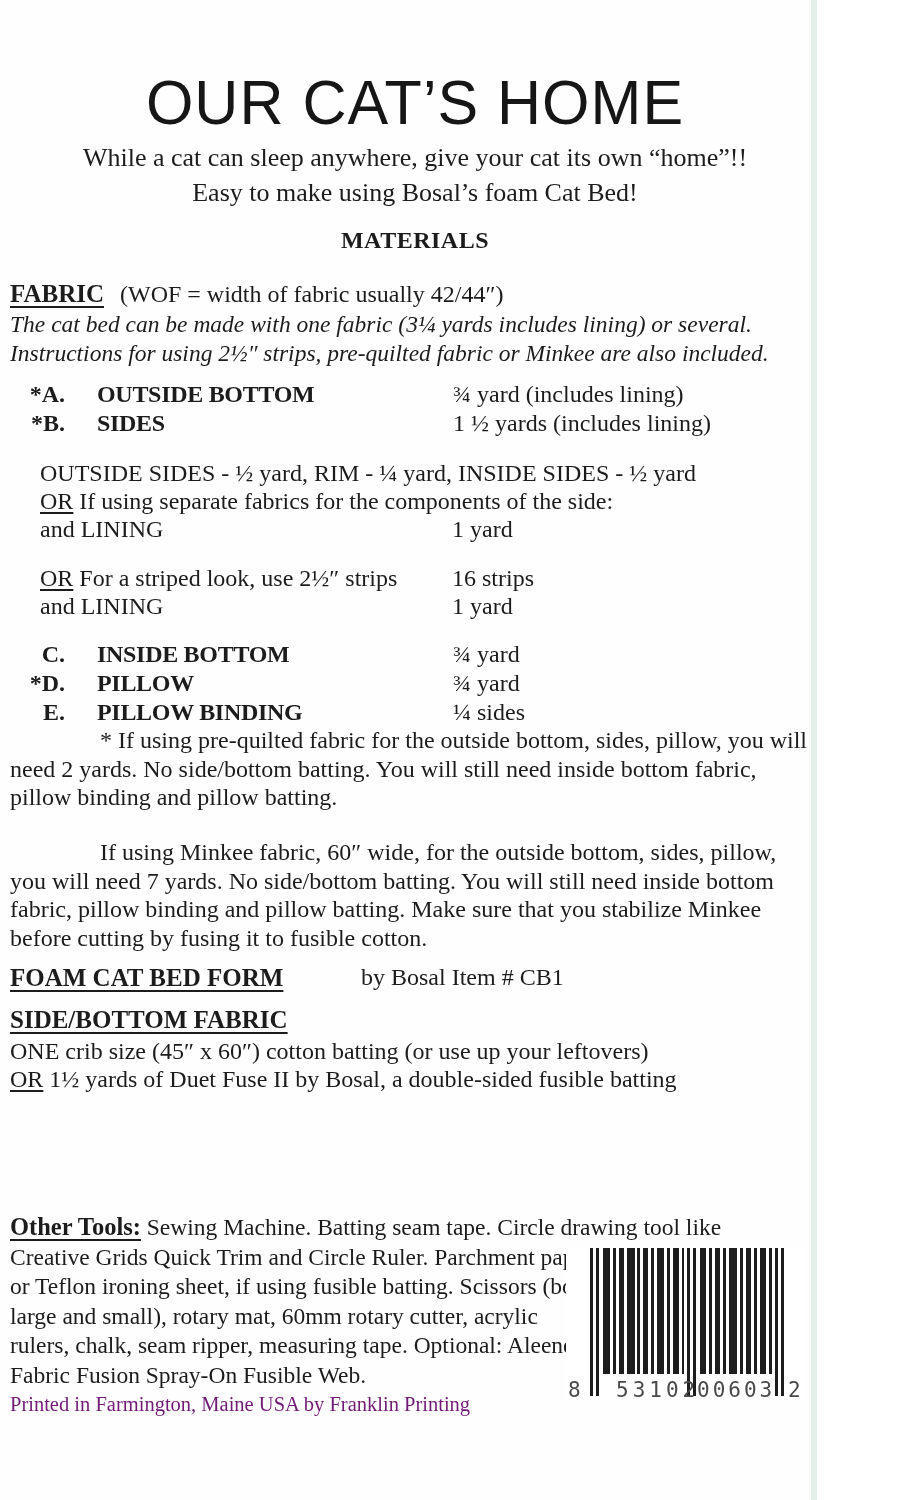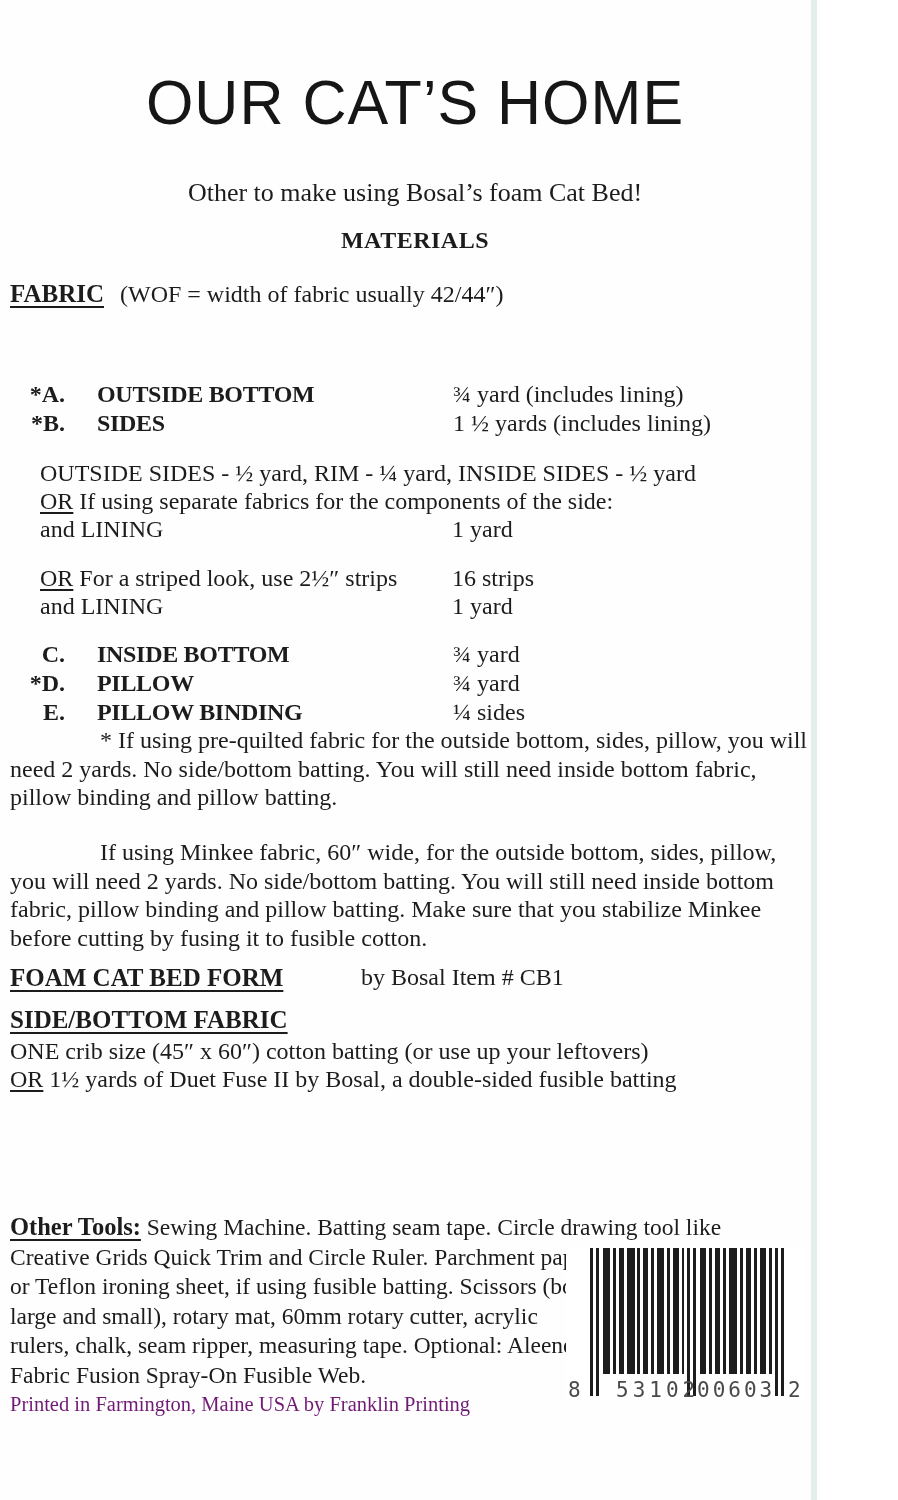--- a/index.html
+++ b/index.html
@@ -83,25 +83,30 @@
   .bd-right{left:222px;}
 
   .footer{top:1393px;font-size:20.5px;color:#701a75;}
 </style>
 </head>
 <body>
 
 <div class="page">
 
   <div class="sec doc-title centered">OUR CAT’S HOME</div>
-  <div class="sec subtitle2 centered">Other to make using Bosal’s foam Cat Bed!</div>
+  <div class="sec subtitle1 centered">While a cat can sleep anywhere, give your cat its own “home”!!</div>
+  <div class="sec subtitle2 centered">Easy to make using Bosal’s foam Cat Bed!</div>
   <div class="sec materials centered">MATERIALS</div>
 
   <div class="sec fabric-head">
     <span class="bhead">FABRIC</span><span class="note">(WOF = width of fabric usually 42/44″)</span>
+  </div>
+  <div class="sec fabric-intro">
+    <div>The cat bed can be made with one fabric (3¼ yards includes lining) or several.</div>
+    <div>Instructions for using 2½″ strips, pre-quilted fabric or Minkee are also included.</div>
   </div>
 
   <div class="sec list-ab item-grid">
     <div class="letter">*A.</div>
     <div class="label">OUTSIDE BOTTOM</div>
     <div class="amount">¾ yard  (includes lining)</div>
     <div class="letter">*B.</div>
     <div class="label">SIDES</div>
     <div class="amount">1 ½ yards (includes lining)</div>
   </div>
@@ -132,21 +137,21 @@
     <div class="amount">¾ yard</div>
     <div class="letter">*D.</div>
     <div class="label">PILLOW</div>
     <div class="amount">¾ yard</div>
     <div class="letter">E.</div>
     <div class="label">PILLOW BINDING</div>
     <div class="amount">¼ sides</div>
   </div>
 
   <div class="sec note-par note1">* If using pre-quilted fabric for the outside bottom, sides, pillow, you will need 2 yards. No side/bottom batting. You will still need inside bottom fabric, pillow binding and pillow batting.</div>
-  <div class="sec note-par note2">If using Minkee fabric, 60″ wide, for the outside bottom, sides, pillow, you will need 2 yards. No side/bottom batting. You will still need inside bottom fabric, pillow binding and pillow batting. Make sure that you stabilize Minkee before cutting by fusing it to fusible cotton.</div>
+  <div class="sec note-par note2">If using Minkee fabric, 60″ wide, for the outside bottom, sides, pillow, you will need 7 yards. No side/bottom batting. You will still need inside bottom fabric, pillow binding and pillow batting. Make sure that you stabilize Minkee before cutting by fusing it to fusible cotton.</div>
 
   <div class="sec foam rel">
     <span class="bhead">FOAM CAT BED FORM</span>
     <span class="detail">by Bosal Item # CB1</span>
   </div>
 
   <div class="sec sbb">
     <span class="bhead">SIDE/BOTTOM FABRIC</span>
     <div>ONE crib size (45″ x 60″) cotton batting (or use up your leftovers)</div>
     <div><span class="or-u">OR</span><span> 1½ yards of Duet Fuse II by Bosal, a double-sided fusible batting</span></div>

